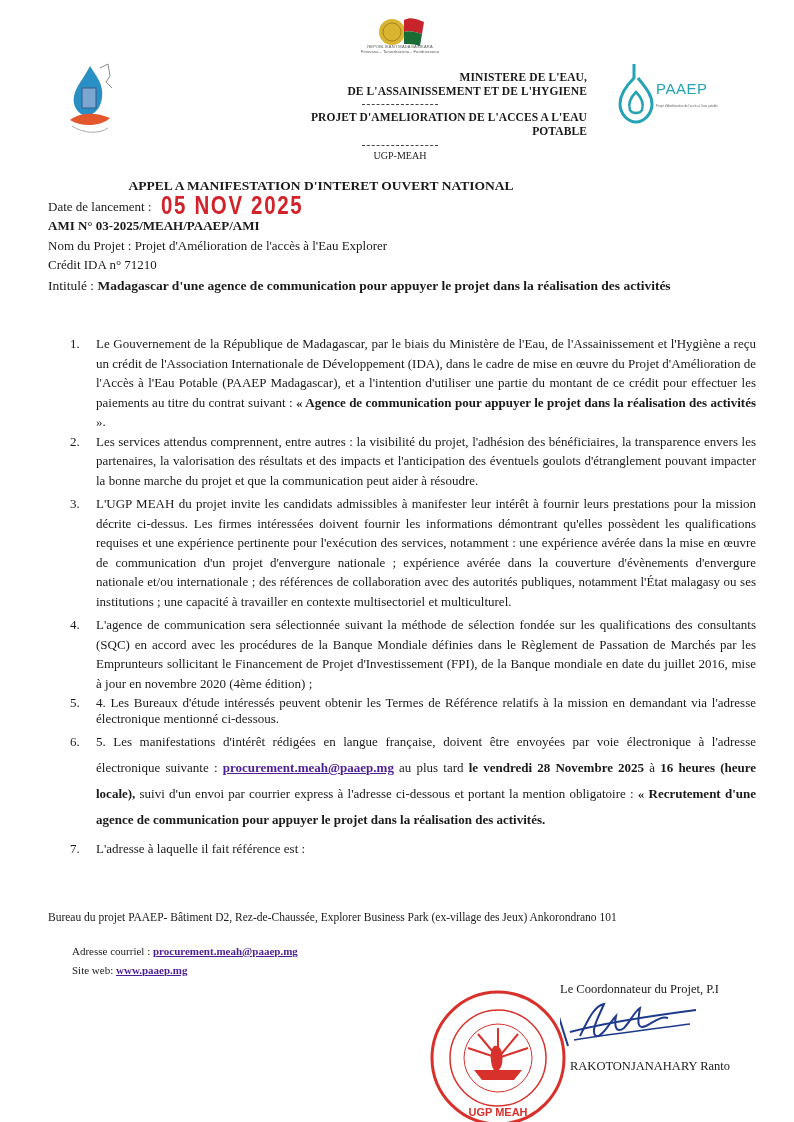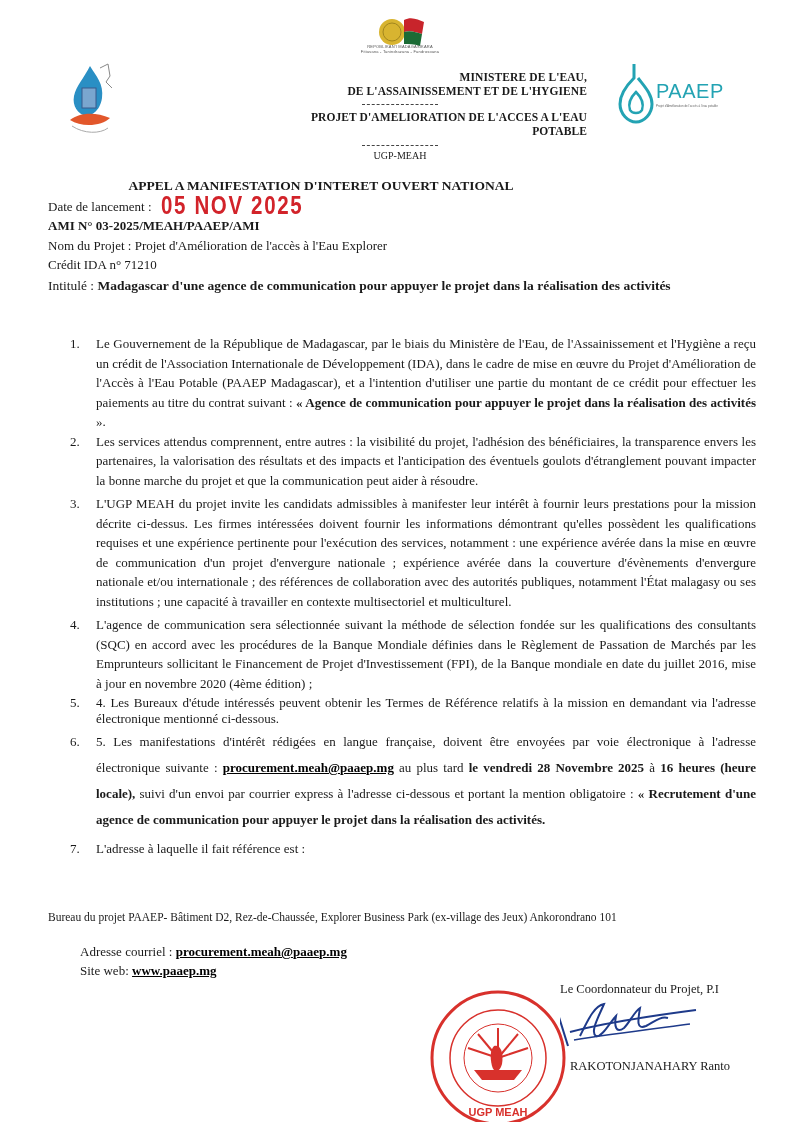--- a/index.html
+++ b/index.html
@@ -17,23 +17,23 @@
   
   .title { left:0; width:642px; top:178px; text-align:center; font-weight:bold; font-size:13.5px; }
   .meta { left:48px; font-size:13px; line-height:18px; }
   .stamp-date { color:#d2232a; font-family:"Liberation Sans Narrow","Liberation Sans",sans-serif; font-weight:bold; font-size:25px; letter-spacing:2px; transform:scaleX(0.82); transform-origin:left; display:inline-block; vertical-align:-3px; margin-left:6px; }
   .bold { font-weight:bold; }
   
   .list { left:48px; width:708px; font-size:13px; line-height:19.5px; text-align:justify; }
   .item { position:relative; padding-left:48px; }
   .num { position:absolute; left:22px; top:0; }
   .loose { line-height:26px; }
-  a.mail { color:#000000; font-weight:bold; text-decoration:underline; }
+  a.mail { color:#4c1d95; font-weight:bold; text-decoration:underline; }
   .addr { left:48px; width:740px; font-size:11.5px; line-height:15px; }
-  .contact { left:80px; font-size:13px; line-height:19px; }
+  .contact { left:72px; font-size:11px; line-height:19px; }
   .sig { left:560px; font-size:12.5px; }
   .stamp-seal { left:428px; top:988px; width:140px; height:140px; }
 </style>
 </head>
 <body>
 
 <svg class="abs logo-left" viewBox="0 0 60 80">
   <path d="M30 4 C36 14 44 22 42 36 C40 50 30 54 26 54 C18 52 12 44 14 34 C16 24 24 16 30 4Z" fill="#2a8fc4"></path>
   <path d="M40 6 L48 2 L50 14 L46 20 L52 26" stroke="#888" stroke-width="1" fill="none"></path>
   <rect x="22" y="26" width="14" height="20" fill="#7aa6cf" stroke="#3a5b8c" stroke-width="1"></rect>
@@ -50,21 +50,21 @@
 <div class="abs emblem-caption">
   <div>REPOBLIKAN'I MADAGASIKARA</div>
   <div>Fitiavana - Tanindrazana - Fandrosoana</div>
 </div>
 
 <div class="abs logo-right">
   <svg width="44" height="68" viewBox="0 0 44 68" style="position:absolute;left:0;top:0;">
     <path d="M20 4 L20 18 C12 26 6 34 6 44 C6 54 14 62 22 62 C30 62 38 54 38 44 C38 34 30 26 24 18" stroke="#23a3b3" stroke-width="3" fill="none"></path>
     <path d="M22 32 C16 38 14 44 16 50 C18 54 26 54 28 50 C30 44 28 38 22 32Z" stroke="#23a3b3" stroke-width="2.5" fill="none"></path>
   </svg>
-  <div style="position:absolute;left:42px;top:20px;font-family:'Liberation Sans',sans-serif;font-size:20px;color:#23a3b3;letter-spacing:0.5px;">PAAEP</div>
+  <div style="position:absolute;left:42px;top:20px;font-family:'Liberation Sans',sans-serif;font-size:15px;color:#23a3b3;letter-spacing:0.5px;">PAAEP</div>
   <div style="position:absolute;left:42px;top:44px;font-family:'Liberation Sans',sans-serif;font-size:3px;color:#666;white-space:nowrap;">Projet d'Amélioration de l'accès à l'eau potable</div>
 </div>
 
 <div class="abs hdr" style="top:70px;">MINISTERE DE L'EAU,</div>
 <div class="abs hdr" style="top:84px;">DE L'ASSAINISSEMENT ET DE L'HYGIENE</div>
 <div class="abs sep" style="top:104px;"></div>
 <div class="abs hdr" style="top:110px;">PROJET D'AMELIORATION DE L'ACCES A L'EAU</div>
 <div class="abs hdr" style="top:124px;">POTABLE</div>
 <div class="abs sep" style="top:145px;"></div>
 <div class="abs hdr-plain" style="top:150px;">UGP-MEAH</div>

